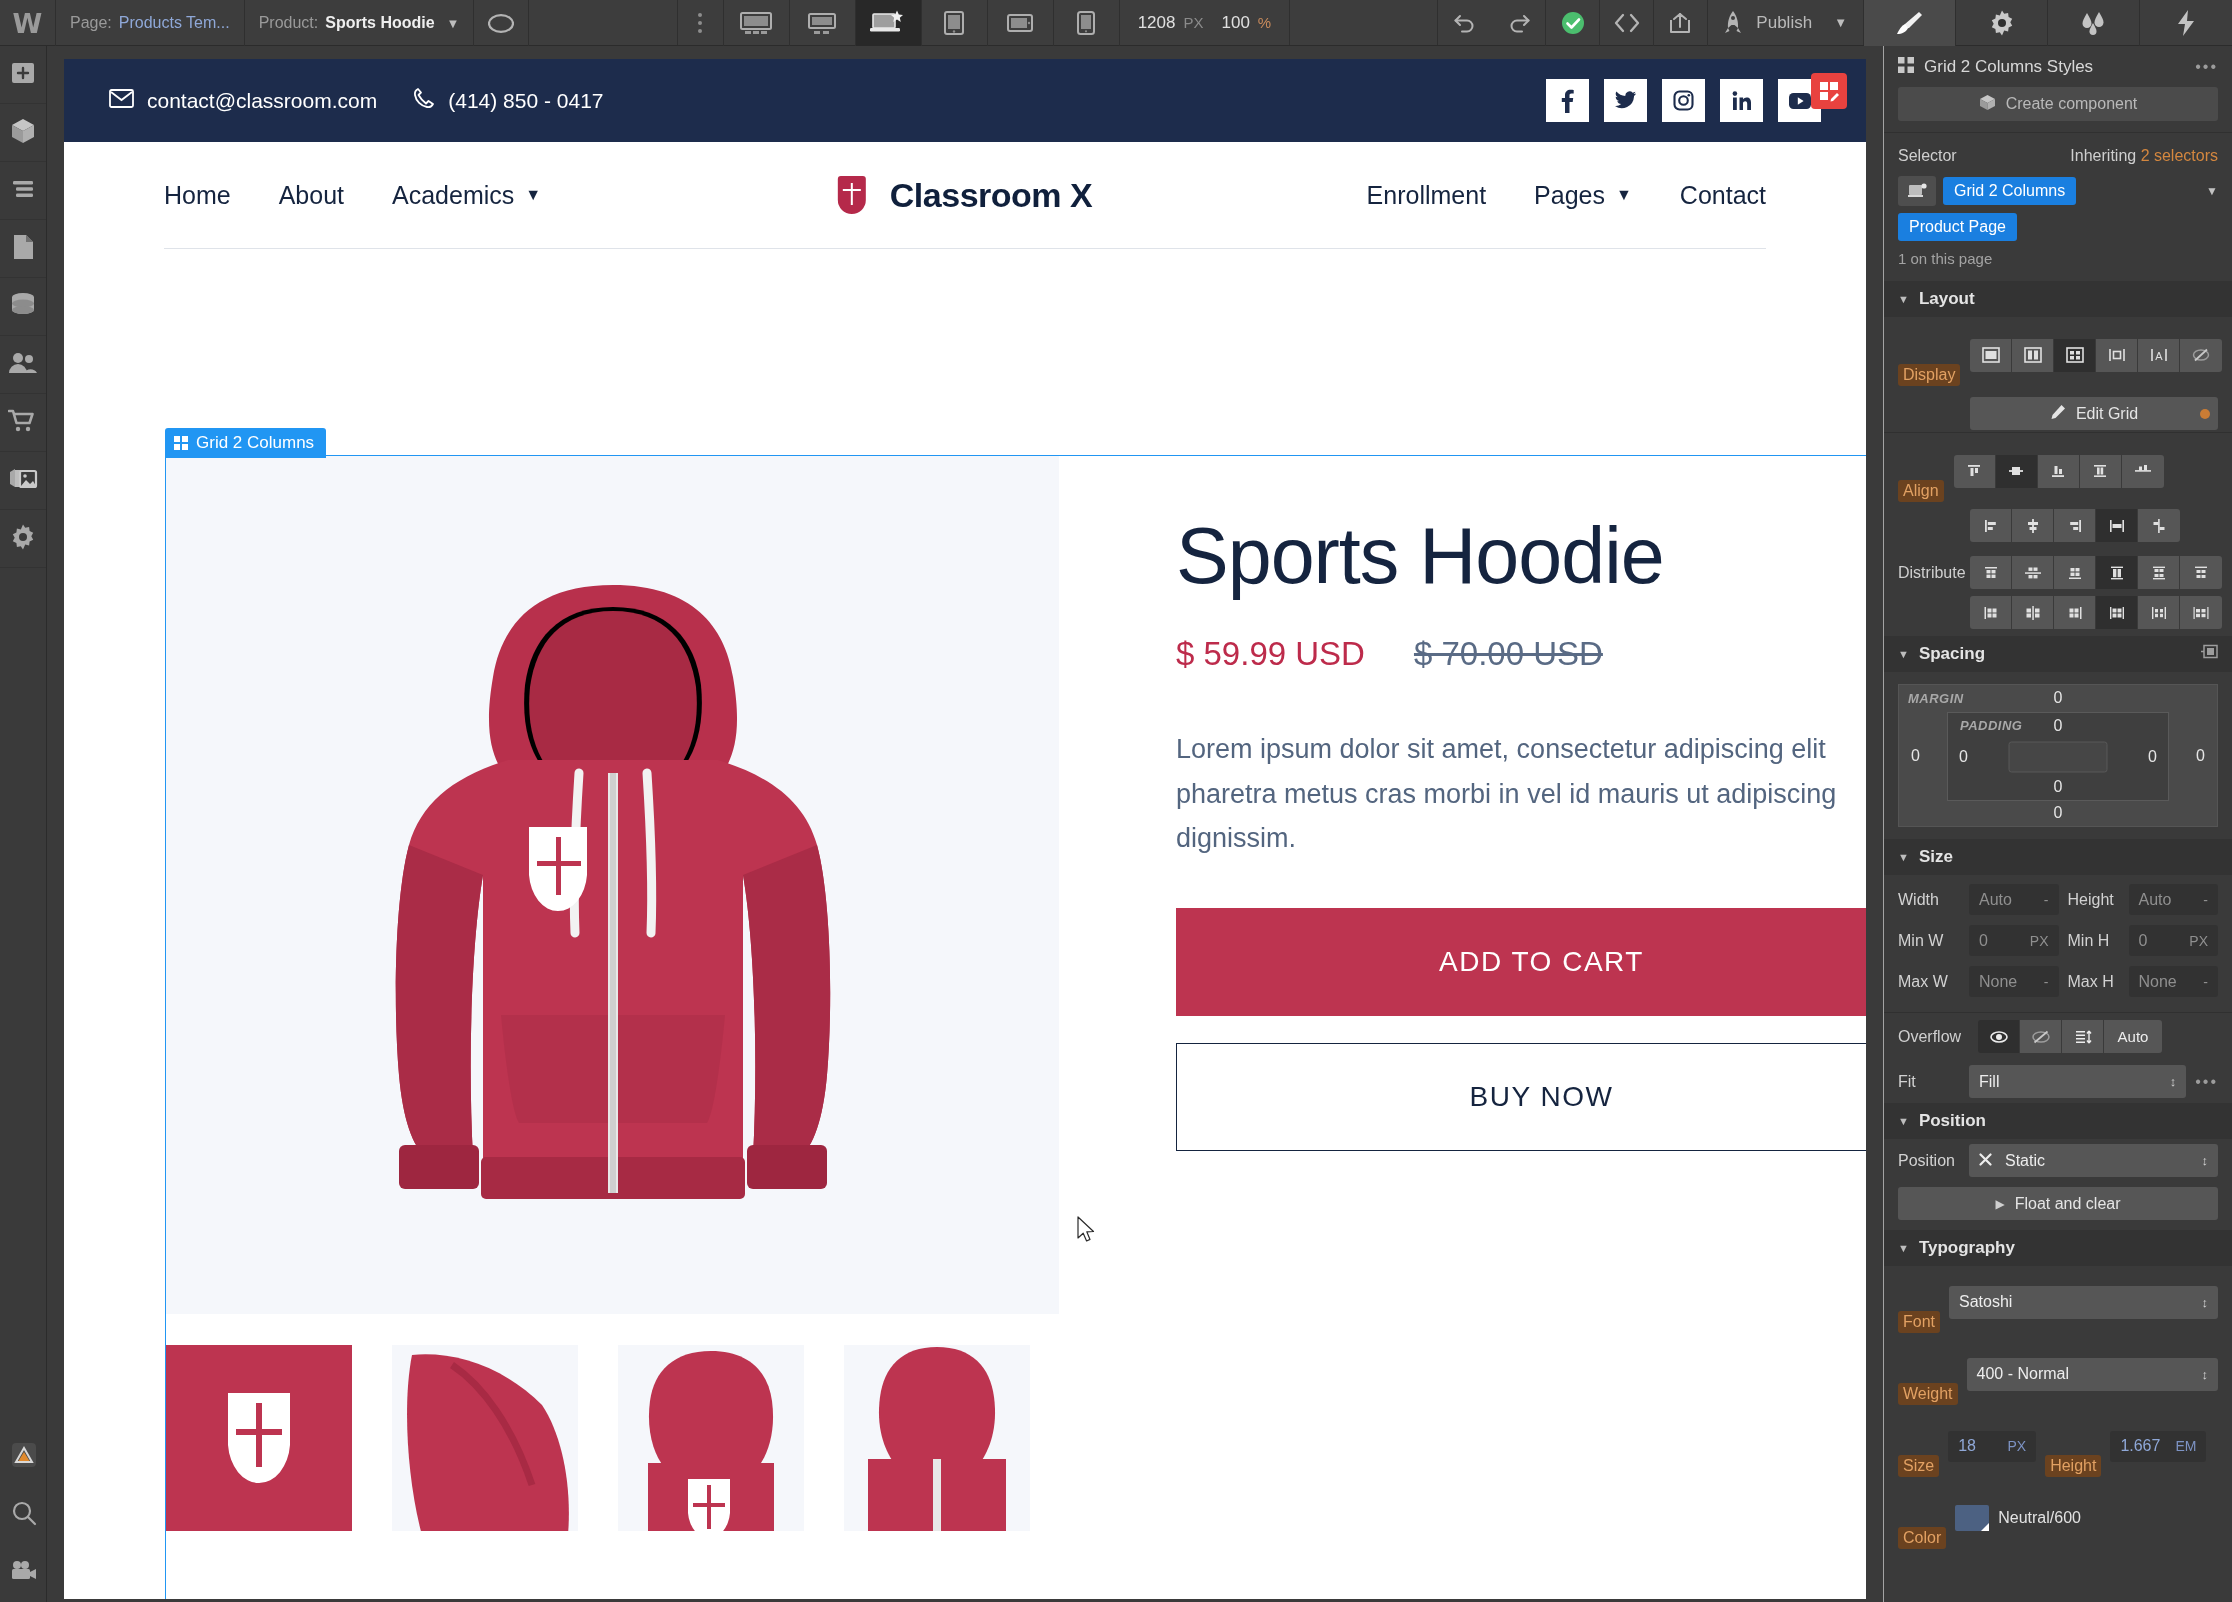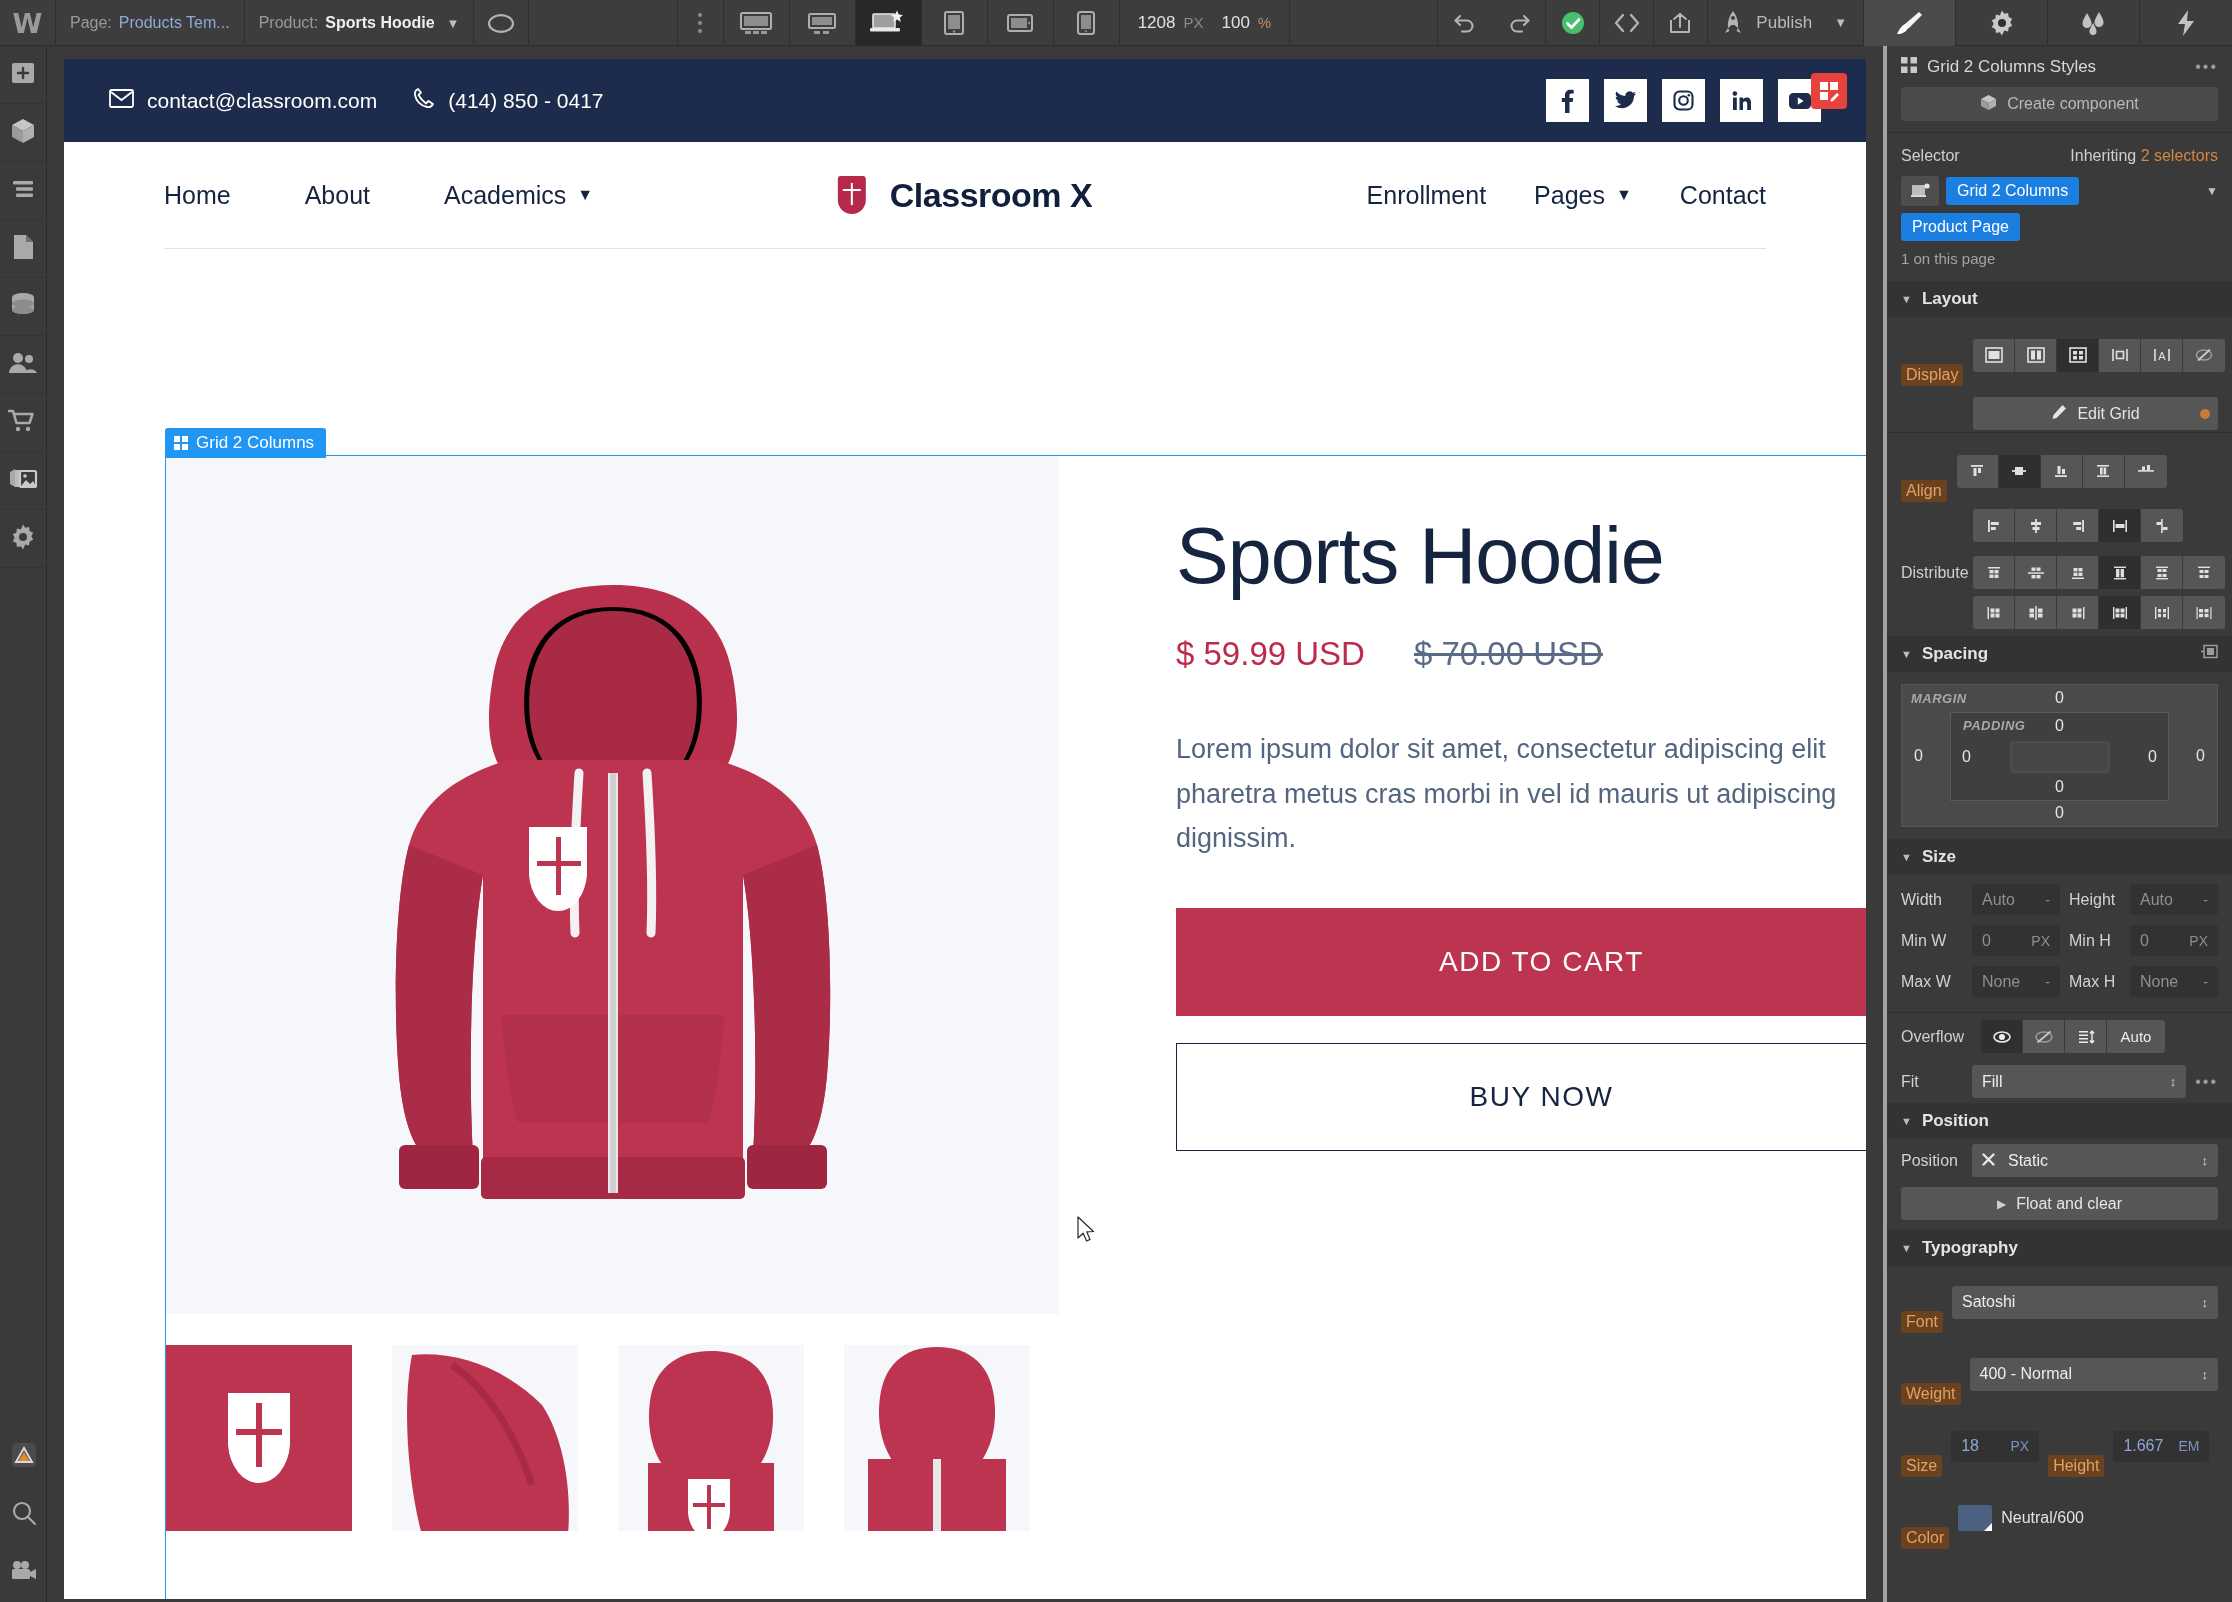--- a/index.html
+++ b/index.html
@@ -85,21 +85,21 @@
     width: 43px; height: 43px; background: #ffffff; color: #1d2c4c;
     display: flex; align-items: center; justify-content: center; font-size: 21px;
     font-family: "DejaVu Sans", sans-serif; font-weight: bold;
   }
 
   
   .site-nav {
     height: 106px; display: flex; align-items: center; padding: 0 100px;
     position: relative;
   }
-  .nav-left { display: flex; align-items: center; gap: 74px; }
+  .nav-left { display: flex; align-items: center; gap: 48px; }
   .nav-right { display: flex; align-items: center; gap: 48px; margin-left: auto; }
   .nav-link { color: #15243f; font-size: 25px; display: flex; align-items: center; gap: 11px; }
   .nav-caret { font-size: 16px; color:#15243f; }
   .brand {
     position: absolute; left: 50%; transform: translateX(-50%);
     display: flex; align-items: center; gap: 24px;
   }
   .brand-name { font-size: 34px; font-weight: bold; color: #10203c; letter-spacing: -0.5px;}
   .shield {
     width: 28px; height: 38px; background: #b5294a;
@@ -176,21 +176,21 @@
     position: absolute; right: 19px; top: 14px; width: 36px; height: 36px;
     background: #e8423f; border-radius: 4px; display: flex; align-items:center; justify-content:center;
     z-index: 6;
   }
 
   .cursor { position: absolute; left: 1030px; top: 1170px; z-index: 20; }
 
   
   .rightpanel {
     position: absolute; top: 46px; right: 0; width: 349px; bottom: 0;
-    background: #3a3a3a; border-left: 4px solid #a3a3a3; overflow: hidden;
+    background: #3a3a3a; border-left: 1px solid #a3a3a3; overflow: hidden;
     color: #c9c9c9; font-size: 16px;
   }
   .rp-head {
     height: 41px; display: flex; align-items: center; gap: 10px; padding: 0 14px;
     background: #3a3a3a;
   }
   .rp-head-title { color: #d8d8d8; font-size: 17px; }
   .rp-dots { margin-left: auto; color: #9c9c9c; letter-spacing: 2px; font-size: 16px;}
   .rp-createcomp {
     margin: 0 14px 11px 14px; height: 34px; background: #4b4b4b; border-radius: 3px;

